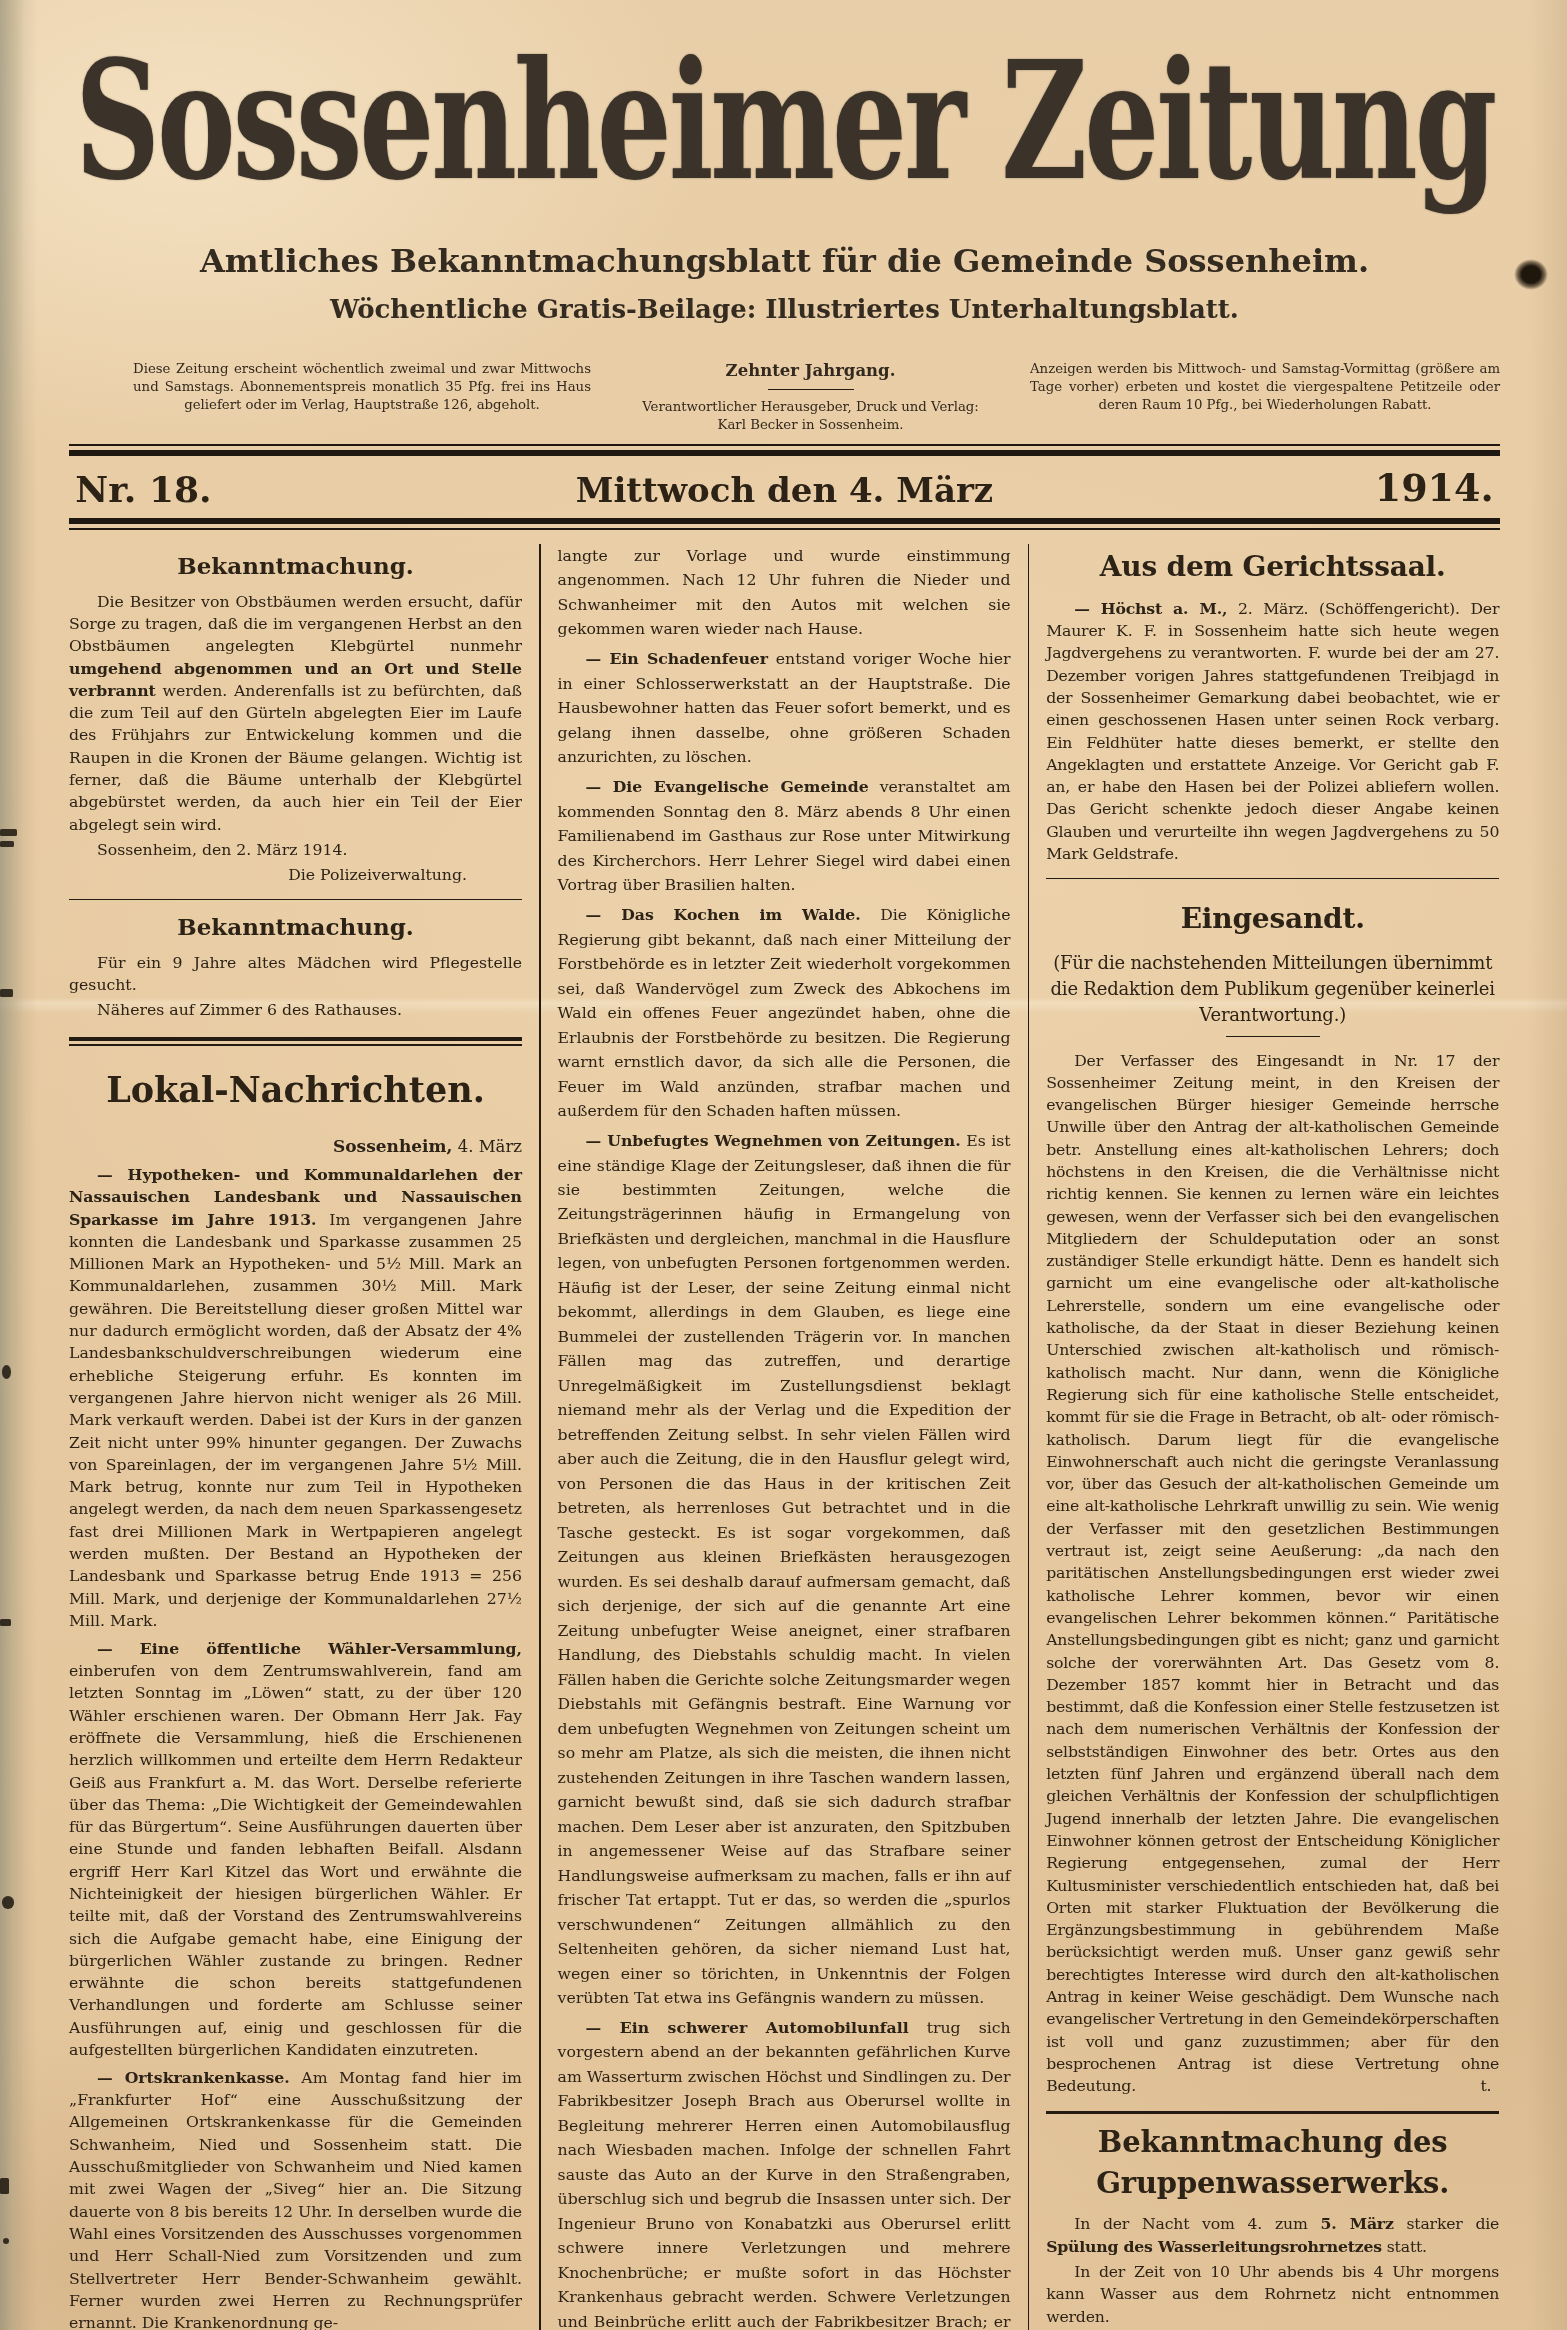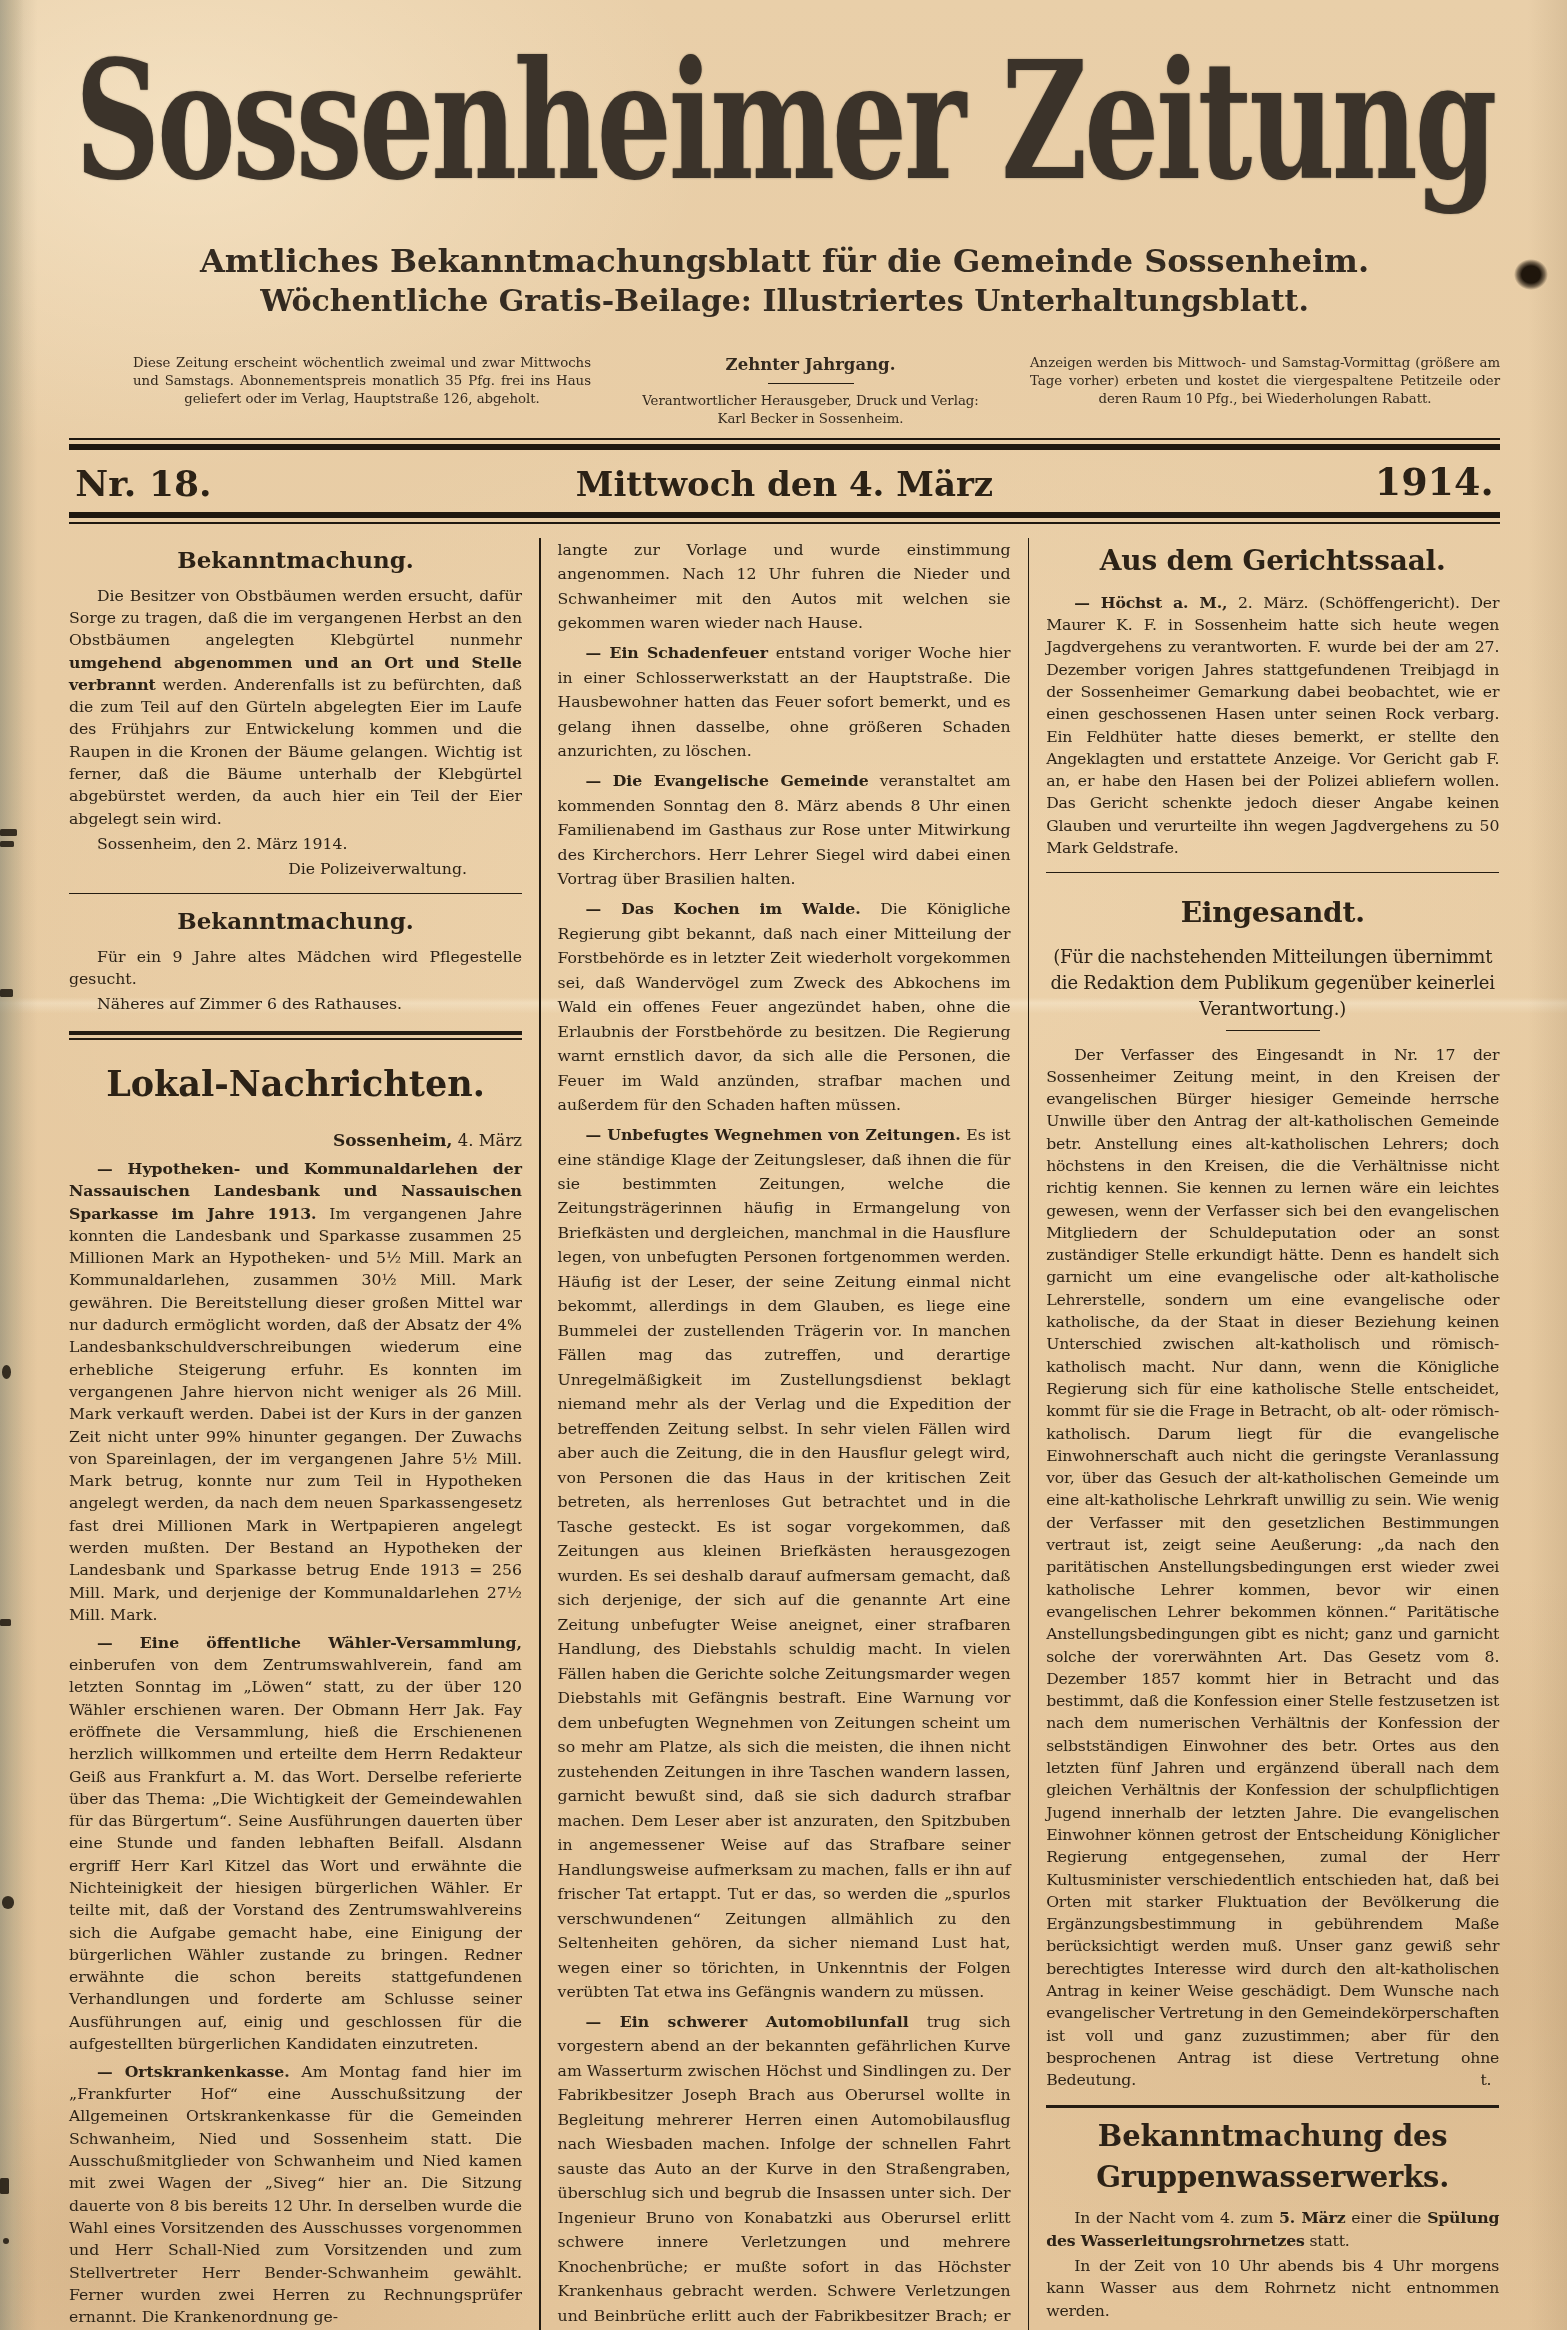--- a/index.html
+++ b/index.html
@@ -19,21 +19,21 @@
     background:linear-gradient(90deg,#8d8e7c,#b9ac8c 55%,rgba(185,172,140,0));}
   .gmark{position:absolute;background:#17110a;opacity:.82;border-radius:1.6px;}
   .blot{position:absolute;right:19px;top:259px;width:34px;height:31px;border-radius:50%;
     background:radial-gradient(closest-side,#1f160c 55%,rgba(31,22,12,.55) 80%,rgba(31,22,12,0));}
   .inner{position:absolute;left:69px;right:67px;top:0;}
   .masthead{text-align:center;}
   .mast-title{padding-top:36px;height:182px;font-size:118px;font-weight:bold;letter-spacing:-3.1px;
     transform:scaleY(1.38);transform-origin:50% 30%;white-space:nowrap;color:#3b332a;
     text-shadow:0 0 1.6px rgba(45,35,22,.45);}
   .subtitle{font-size:32px;font-weight:bold;margin-top:23.5px;color:#342b21;}
-  .subtitle2{font-size:30px;font-weight:bold;margin-top:3px;color:#342b21;}
+  .subtitle2{font-size:26px;font-weight:bold;margin-top:14px;color:#342b21;}
   .imprint{display:flex;justify-content:flex-end;margin-top:36px;font-size:13.3px;line-height:1.38;color:#33291e;}
   .imp-left{width:458px;text-align:justify;text-align-last:center;}
   .imp-mid{width:439px;text-align:center;}
   .volume{font-size:16.5px;font-weight:bold;}
   .imp-rule{width:86px;border:0;border-top:1.6px solid #241c12;margin:7px auto 7.8px;}
   .imp-right{width:470px;text-align:justify;text-align-last:center;}
   .rule-pair{margin-top:9.4px;}
   .rp-thin{height:1.6px;background:#1f1810;}
   .rp-thick{height:5.5px;background:#1f1810;}
   .rule-pair.top .rp-thick{margin-top:4.7px;}
@@ -149,21 +149,21 @@
       <div class="col col3">
         <h2 class="h-big">Aus dem Gerichtssaal.</h2>
         <p class="art"><b>— Höchst a. M.,</b><span> 2. März. (Schöffengericht). Der Maurer K. F. in Sossenheim hatte sich heute wegen Jagdvergehens zu verantworten. F. wurde bei der am 27. Dezember vorigen Jahres stattgefundenen Treibjagd in der Sossenheimer Gemarkung dabei beobachtet, wie er einen geschossenen Hasen unter seinen Rock verbarg. Ein Feldhüter hatte dieses bemerkt, er stellte den Angeklagten und erstattete Anzeige. Vor Gericht gab F. an, er habe den Hasen bei der Polizei abliefern wollen. Das Gericht schenkte jedoch dieser Angabe keinen Glauben und verurteilte ihn wegen Jagdvergehens zu 50 Mark Geldstrafe.</span></p>
         <hr class="sep-full">
         <h2 class="h-big second">Eingesandt.</h2>
         <p class="note">(Für die nachstehenden Mitteilungen übernimmt die Redaktion dem Publikum gegenüber keinerlei Verantwortung.)</p>
         <hr class="mini-rule">
         <p class="art"><span>Der Verfasser des Eingesandt in Nr. 17 der Sossenheimer Zeitung meint, in den Kreisen der evangelischen Bürger hiesiger Gemeinde herrsche Unwille über den Antrag der alt-katholischen Gemeinde betr. Anstellung eines alt-katholischen Lehrers; doch höchstens in den Kreisen, die die Verhältnisse nicht richtig kennen. Sie kennen zu lernen wäre ein leichtes gewesen, wenn der Verfasser sich bei den evangelischen Mitgliedern der Schuldeputation oder an sonst zuständiger Stelle erkundigt hätte. Denn es handelt sich garnicht um eine evangelische oder alt-katholische Lehrerstelle, sondern um eine evangelische oder katholische, da der Staat in dieser Beziehung keinen Unterschied zwischen alt-katholisch und römisch-katholisch macht. Nur dann, wenn die Königliche Regierung sich für eine katholische Stelle entscheidet, kommt für sie die Frage in Betracht, ob alt- oder römisch-katholisch. Darum liegt für die evangelische Einwohnerschaft auch nicht die geringste Veranlassung vor, über das Gesuch der alt-katholischen Gemeinde um eine alt-katholische Lehrkraft unwillig zu sein. Wie wenig der Verfasser mit den gesetzlichen Bestimmungen vertraut ist, zeigt seine Aeußerung: „da nach den paritätischen Anstellungsbedingungen erst wieder zwei katholische Lehrer kommen, bevor wir einen evangelischen Lehrer bekommen können.“ Paritätische Anstellungsbedingungen gibt es nicht; ganz und garnicht solche der vorerwähnten Art. Das Gesetz vom 8. Dezember 1857 kommt hier in Betracht und das bestimmt, daß die Konfession einer Stelle festzusetzen ist nach dem numerischen Verhältnis der Konfession der selbstständigen Einwohner des betr. Ortes aus den letzten fünf Jahren und ergänzend überall nach dem gleichen Verhältnis der Konfession der schulpflichtigen Jugend innerhalb der letzten Jahre. Die evangelischen Einwohner können getrost der Entscheidung Königlicher Regierung entgegensehen, zumal der Herr Kultusminister verschiedentlich entschieden hat, daß bei Orten mit starker Fluktuation der Bevölkerung die Ergänzungsbestimmung in gebührendem Maße berücksichtigt werden muß. Unser ganz gewiß sehr berechtigtes Interesse wird durch den alt-katholischen Antrag in keiner Weise geschädigt. Dem Wunsche nach evangelischer Vertretung in den Gemeindekörperschaften ist voll und ganz zuzustimmen; aber für den besprochenen Antrag ist diese Vertretung ohne Bedeutung.</span><span class="t-sig">t.</span></p>
         <div class="sep-heavy"></div>
         <h3 class="h-gruppe">Bekanntmachung des Gruppenwasserwerks.</h3>
-        <p class="indent"><span>In der Nacht vom 4. zum </span><b>5. März</b><span> einer die </span><b>Spülung des Wasserleitungsrohrnetzes</b><span> statt.</span></p>
+        <p class="indent"><span>In der Nacht vom 4. zum </span><b>5. März</b><span> starker die </span><b>Spülung des Wasserleitungsrohrnetzes</b><span> statt.</span></p>
         <p class="indent">In der Zeit von 10 Uhr abends bis 4 Uhr morgens kann Wasser aus dem Rohrnetz nicht entnommen werden.</p>
         <p class="indent">Die Abnehmer werden daher ersuch sich vor Beginn genügend mit Wasser zu versehen.</p>
         <p class="indent">Sossenheim, den 4. März 1914.</p>
 
       </div>
     </main>
   </div>
 </div>
 
 

